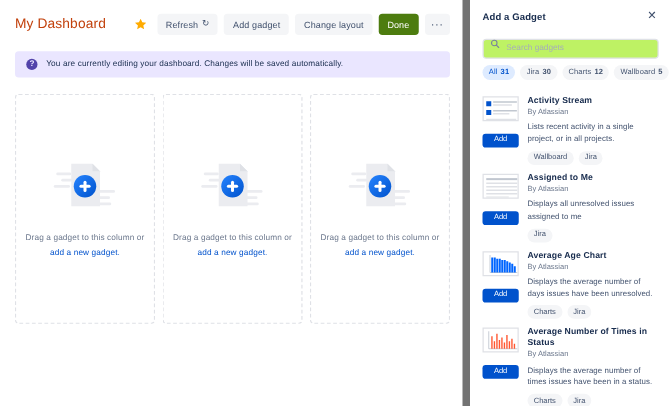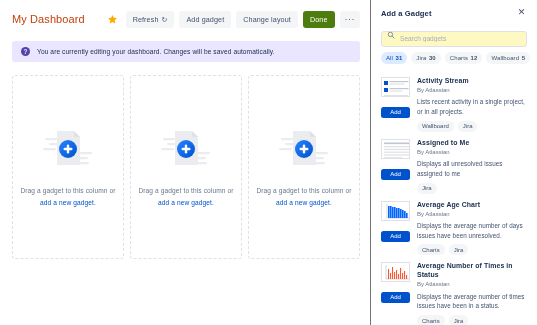--- a/index.html
+++ b/index.html
@@ -72,41 +72,41 @@
   .col-text {
     font-size: 6.6px; color: #6B778C; text-align: center;
     line-height: 1.75; max-width: 105px; letter-spacing: .1px;
   }
   .col-link { color: #0052CC; cursor: pointer; }
 
   
   .panel {
     width: 167px; height: 325px;
     background: #ffffff;
-    border-left: 1px solid #737373;
+    border-left: 6px solid #737373;
     padding: 9px 10px 0 10px;
     position: relative;
     overflow: hidden;
   }
   .panel-head { display: flex; align-items: flex-start; margin-bottom: 9px; }
   .panel-title {
     font-size: 7.6px; color: #172B4D; font-weight: bold; letter-spacing: .1px;
   }
   .close-btn {
     margin-left: auto; width: 11px; height: 11px; margin-top: -2px;
     border: none; background: none; cursor: pointer;
     color: #42526E; font-size: 9px; line-height: 11px; text-align: center;
   }
   .search-wrap {
     position: relative; height: 16px; margin-bottom: 9px;
   }
   .search-input {
     width: 100%; height: 16px;
     border: 1px solid #DFE1E6; border-radius: 3px;
-    background: #fef9c3; padding: 0 6px 0 18px;
+    background: #bef264; padding: 0 6px 0 18px;
     font-size: 6.6px; color: #5E6C84;
     font-family: "Liberation Sans", sans-serif; outline: none;
   }
   .search-input::placeholder { color: #A5ADBA; }
   .search-icon {
     position: absolute; left: 6px; top: 4px;
     width: 8px; height: 8px; pointer-events: none;
   }
   .filters { display: flex; gap: 4px; margin-bottom: 9px; }
   .chip {

